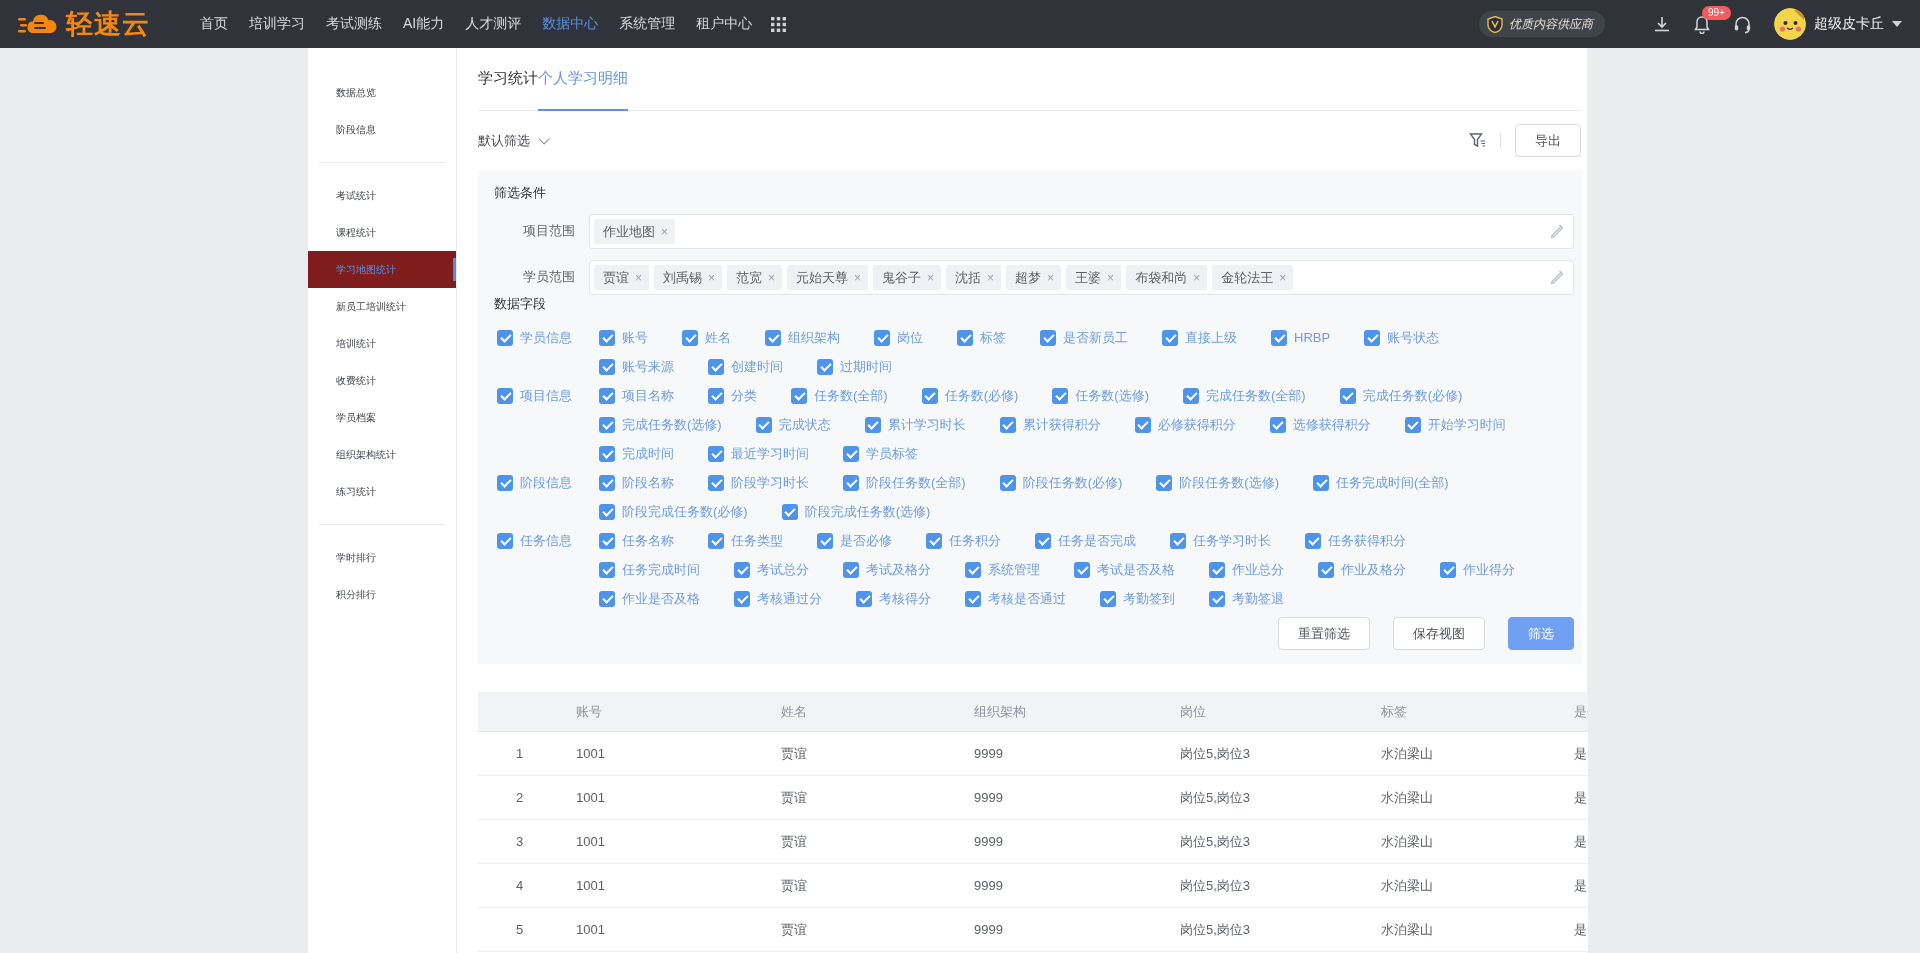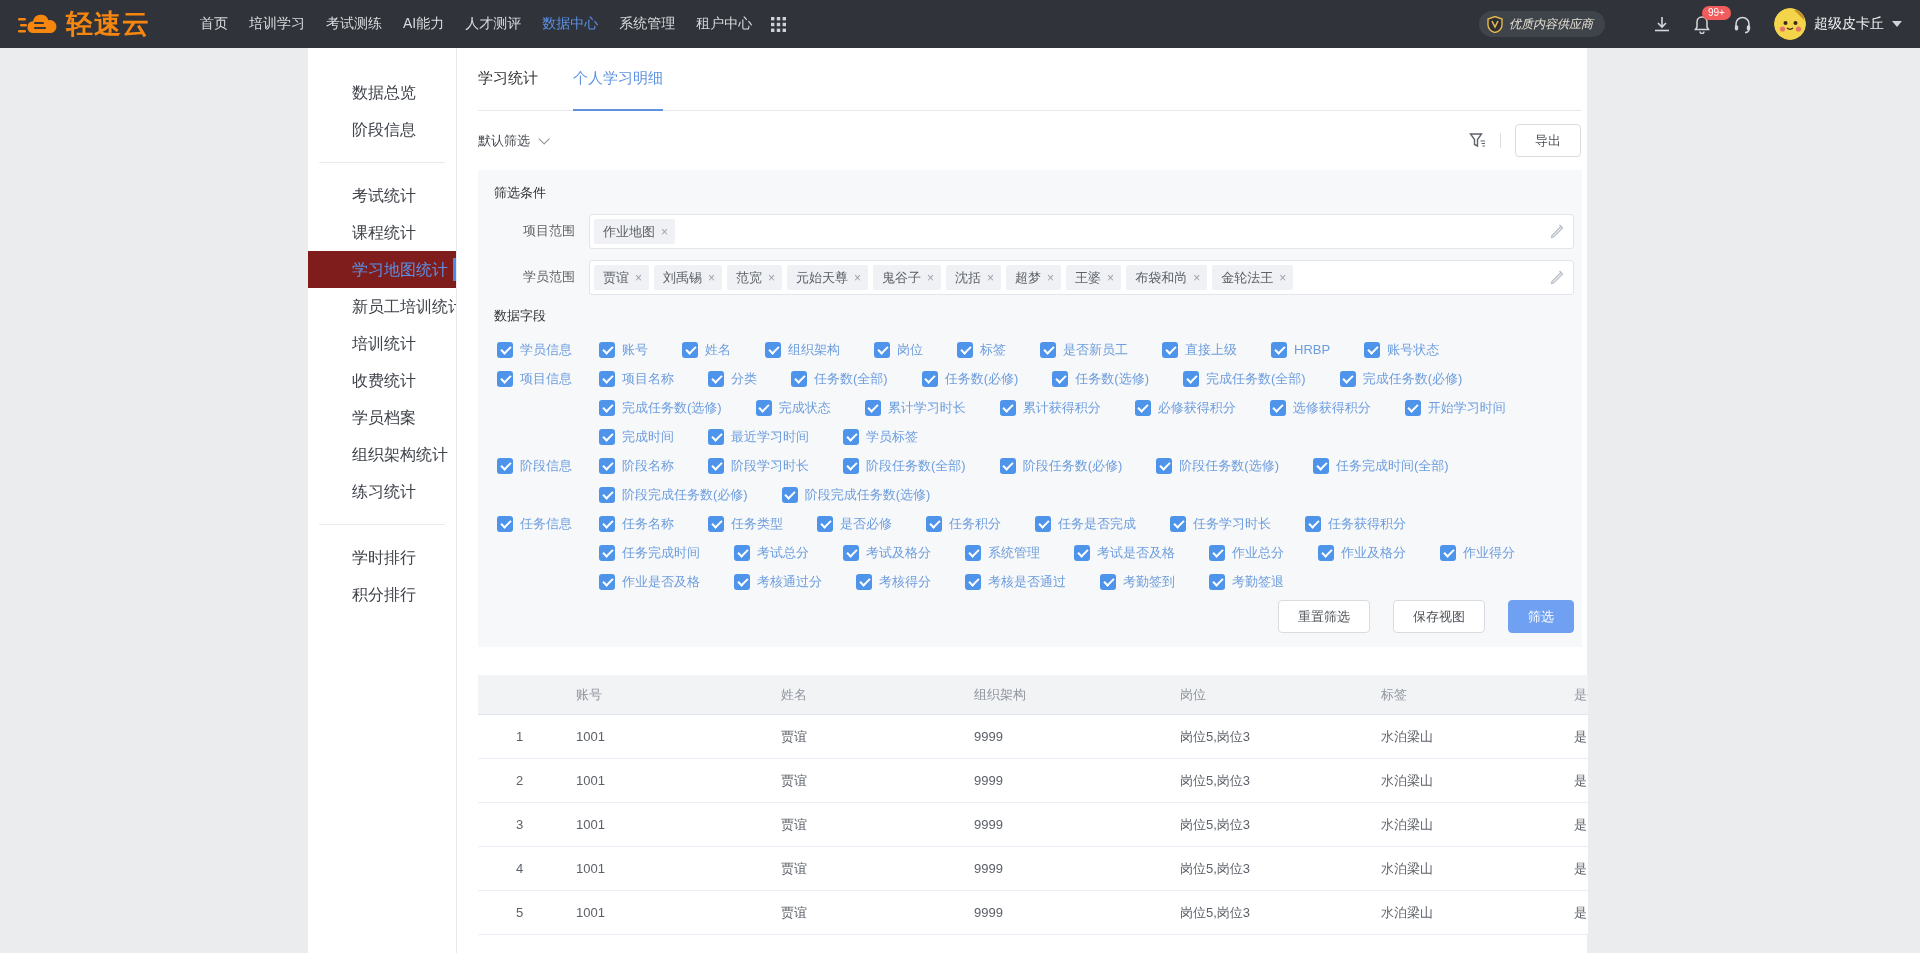--- a/index.html
+++ b/index.html
@@ -23,30 +23,30 @@
   .nav-ico { margin-left:22px; position:relative; display:flex; cursor:pointer; }
   .badge-99 { position:absolute; top:-9px; left:9px; background:#f25c5c; color:#fff; font-size:10px;
               border-radius:9px; padding:1px 6px; line-height:12px; white-space:nowrap; }
   .avatar { width:32px; height:32px; border-radius:50%; margin-left:22px; overflow:hidden; flex:none; cursor:pointer; }
   .user-name { color:#f2f3f5; font-size:14px; margin-left:8px; cursor:pointer; }
   .caret-down { width:0; height:0; border-left:5px solid transparent; border-right:5px solid transparent;
                 border-top:6px solid #cfd3d8; margin-left:8px; cursor:pointer; }
 
   
   .sidebar { position:absolute; top:48px; left:308px; width:148px; bottom:0; background:#fff; padding-top:26px; }
-  .sb-item { height:37px; line-height:37px; padding-left:44px; font-size:16px; color:#3f434a;
+  .sb-item { height:37px; line-height:37px; padding-left:28px; font-size:10px; color:#3f434a;
              cursor:pointer; position:relative; white-space:nowrap; }
   .sb-item.active { background:#7f1d1d; color:#5b90e2; }
   .sb-item.active::after { content:""; position:absolute; right:0; top:7px; bottom:7px; width:3px; background:#4d8bea; }
   .sb-divider { height:1px; background:#e8eaed; margin:14px 11px; }
 
   
   .content { position:absolute; top:48px; left:456px; width:1131px; bottom:0; background:#fff;
              border-left:1px solid #e7e9ec; padding:0 6px 0 21px; }
-  .tabs { height:63px; display:flex; align-items:center; gap:35px; border-bottom:1px solid #e6e9ed; }
+  .tabs { height:63px; display:flex; align-items:center; border-bottom:1px solid #e6e9ed; }
   .tab { font-size:15px; color:#303133; cursor:pointer; position:relative; height:63px; line-height:60px; }
   .tab.active { color:#5e93e0; }
   .tab.active::after { content:""; position:absolute; left:0; right:0; bottom:0; height:2px; background:#5e93e0; }
 
   .toolbar { height:59px; display:flex; align-items:center; }
   .preset { display:flex; align-items:center; gap:8px; font-size:13px; color:#454850; cursor:pointer; }
   .chev { width:8px; height:8px; border-right:1.5px solid #8a8f98; border-bottom:1.5px solid #8a8f98;
           transform:rotate(45deg) translateY(-3px); }
   .toolbar-right { margin-left:auto; display:flex; align-items:center; }
   .tb-divider { width:1px; height:15px; background:#dcdfe4; margin:0 14px; }
@@ -61,21 +61,21 @@
   .input-row.second { margin-top:11px; }
   .input-label { width:81px; flex:none; text-align:right; font-size:13px; color:#606266; line-height:33px; }
   .input-box { margin-left:14px; flex:1; min-height:33px; background:#fff; border:1px solid #e2e5ea;
                border-radius:3px; padding:3px 30px 3px 4px; position:relative; display:flex; flex-wrap:wrap;
                align-items:center; cursor:text; }
   .tag { display:inline-flex; align-items:center; background:#eff1f4; border-radius:2px; height:25px;
          padding:0 7px 0 9px; margin:1px 5px 1px 0; font-size:13px; color:#5c6167; white-space:nowrap; }
   .tag-x { color:#9aa0a8; font-size:12px; margin-left:6px; cursor:pointer; }
   .pencil { position:absolute; right:9px; top:8px; }
 
-  .fields-title { font-size:13px; color:#303133; margin-top:12px; }
+  .fields-title { font-size:13px; color:#303133; margin-top:0; }
   .field-groups { margin-top:10px; padding-left:3px; }
   .field-row { display:flex; align-items:center; height:29px; }
   .group-cell { width:102px; flex:none; display:flex; align-items:center; gap:7px; }
   .field { display:flex; align-items:center; gap:7px; margin-right:34px; cursor:pointer; }
   .cb { width:16px; height:16px; flex:none; background:#4e94ea; border-radius:3px; position:relative; }
   .cb::after { content:""; position:absolute; left:3.5px; top:4px; width:8px; height:4px;
                border-left:2px solid #fff; border-bottom:2px solid #fff; transform:rotate(-45deg); }
   .f-label { font-size:13px; color:#6d9ddd; white-space:nowrap; }
   .panel-buttons { display:flex; justify-content:flex-end; gap:23px; margin-top:4px; }
 
@@ -335,20 +335,35 @@
               <div class="cb"></div>
               <span class="f-label">直接上级</span>
             </div>
             <div class="field">
               <div class="cb"></div>
               <span class="f-label">HRBP</span>
             </div>
             <div class="field">
               <div class="cb"></div>
               <span class="f-label">账号状态</span>
+            </div>
+          </div>
+          <div class="field-row">
+            <div class="group-cell"></div>
+            <div class="field">
+              <div class="cb"></div>
+              <span class="f-label">账号来源</span>
+            </div>
+            <div class="field">
+              <div class="cb"></div>
+              <span class="f-label">创建时间</span>
+            </div>
+            <div class="field">
+              <div class="cb"></div>
+              <span class="f-label">过期时间</span>
             </div>
           </div>
           <div class="field-row">
             <div class="group-cell">
               <div class="field group-field" style="margin-right: 0px;">
                 <div class="cb"></div>
                 <span class="f-label">项目信息</span>
               </div>
             </div>
             <div class="field">

